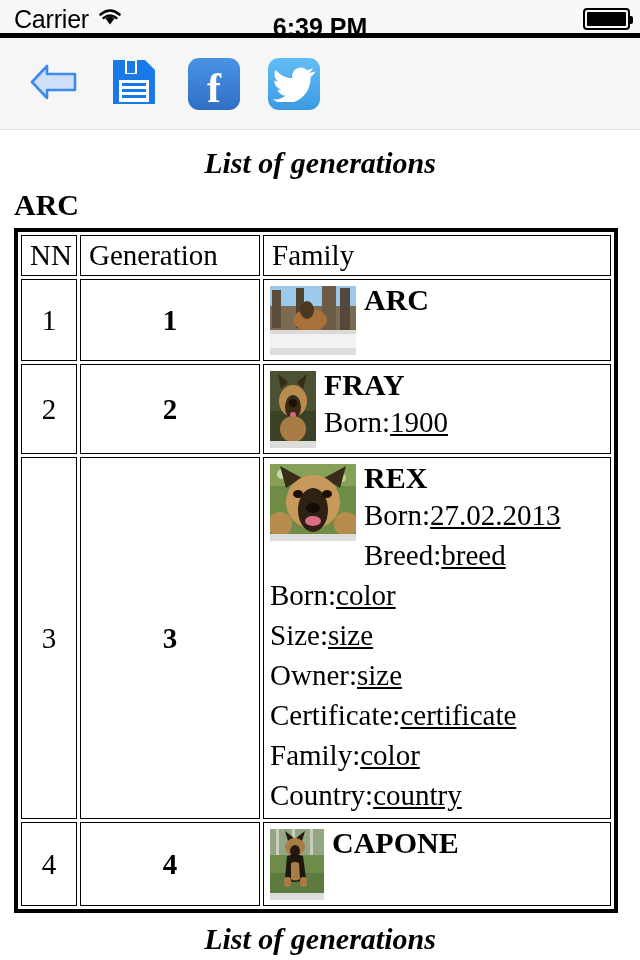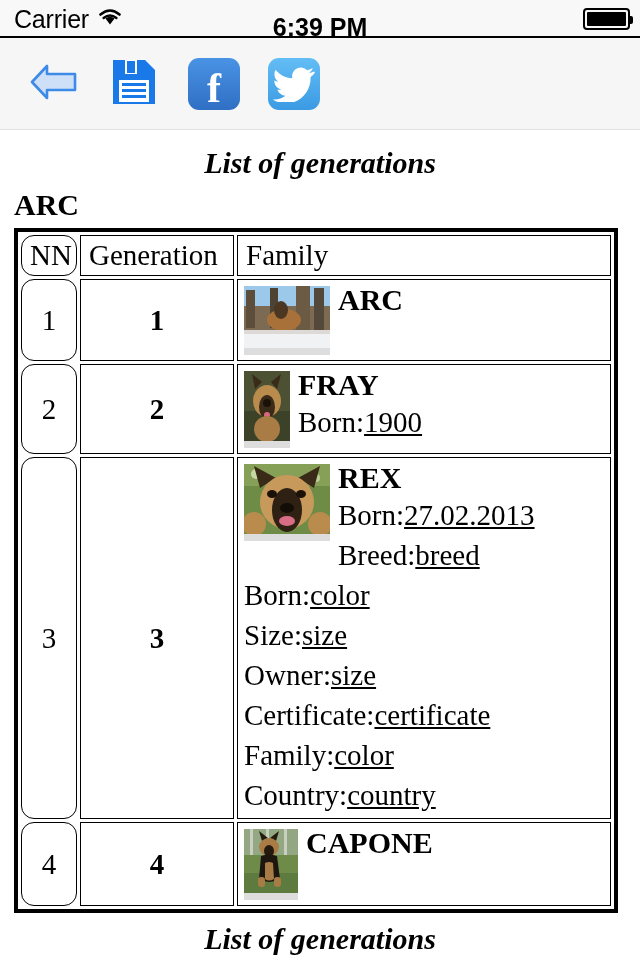--- a/index.html
+++ b/index.html
@@ -8,21 +8,21 @@
     background: #ffffff;
     font-family: "Liberation Serif", "DejaVu Serif", serif;
     overflow: hidden;
   }
 
   
   .statusbar {
     position: relative;
     height: 38px;
     background: #f8f8f8;
-    border-bottom: 2px solid #000000;
+    border-bottom: 5px solid #000000;
     font-family: "Liberation Sans", sans-serif;
   }
   .sb-left {
     position: absolute; left: 14px; top: 0; height: 38px;
     display: flex; align-items: center; gap: 8px;
   }
   .sb-carrier { font-size: 25px; color: #000; letter-spacing: -0.2px; }
   .wifi-icon { display: block; }
   .sb-time {
     position: absolute; left: 0; right: 0; top: 0; height: 54px;
@@ -95,22 +95,22 @@
     table-layout: fixed;
   }
   .gen-table td, .gen-table th {
     border: 1px solid #000;
     vertical-align: middle;
     font-weight: normal;
     font-size: 29px;
     color: #000;
     padding: 3px 6px;
   }
-  .col-nn    { width: 56px;  text-align: center; border-radius: 13px; }
-  .col-gen   { width: 154px; text-align: center; }
+  .col-nn    { width: 56px;  text-align: center; }
+  .col-gen   { width: 180px; text-align: center; }
   .col-fam   { text-align: left; }
   .gen-table thead td { text-align: left; padding: 3px 8px; }
   .gen-table thead td.col-nn,
   .gen-table thead td.col-gen { text-align: left; }
   td.gen-num { font-weight: bold; }
 
   .fam-cell { padding: 5px 6px 7px 6px; }
   .dog-photo {
     float: left;
     margin: 3px 8px 2px 0;

